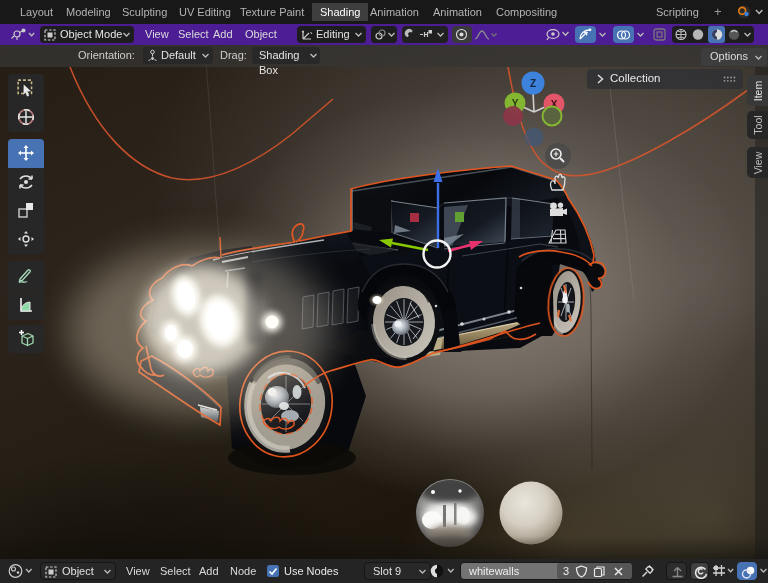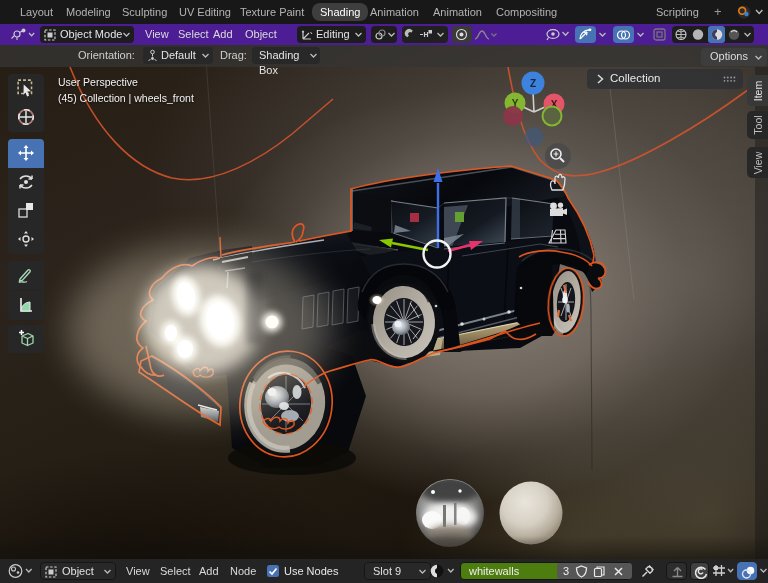--- a/index.html
+++ b/index.html
@@ -1,21 +1,21 @@
 <!DOCTYPE html>
 <html><head>
 <meta charset="utf-8">
 <style>
 html,body{margin:0;padding:0;background:#111;}
 #app{position:relative;width:768px;height:583px;overflow:hidden;font-family:"Liberation Sans",sans-serif;font-size:11px;color:#ddd;}
 .abs{position:absolute;}
 
 #topbar{position:absolute;left:0;top:0;width:768px;height:24px;background:#181818;}
 #topbar .tab{position:absolute;top:0;height:36px;line-height:24px;color:#b4b4b4;font-size:11px;white-space:nowrap;}
-#topbar .active{background:#3e3e3e;color:#fff;border-radius:8px;top:3px;height:18px;line-height:18px;padding:0 8px;}
+#topbar .active{background:#3e3e3e;color:#fff;border-radius:0;top:3px;height:18px;line-height:18px;padding:0 8px;}
 
 #hdr2{position:absolute;left:0;top:24px;width:768px;height:21px;background:#4c1d95;}
 .chip{position:absolute;background:#1d1d1d;border-radius:4px;color:#e4e4e4;}
 .menu{position:absolute;color:#dadada;font-size:11px;line-height:21px;}
 
 #hdr3{position:absolute;left:0;top:45px;width:768px;height:22px;background:rgba(54,52,50,0.8);}
 
 #vp{position:absolute;left:0;top:45px;width:768px;height:514px;background:
  radial-gradient(ellipse 360px 230px at 130px 565px, rgba(14,9,4,0.9) 0%, rgba(14,9,4,0) 70%),
  radial-gradient(ellipse 340px 260px at 480px 250px, rgba(138,129,120,0.95) 0%, rgba(130,121,112,0.7) 38%, rgba(110,102,94,0.3) 62%, rgba(110,102,94,0) 80%),
@@ -574,21 +574,21 @@
       <span style="position:absolute;left:8px;top:1px;line-height:15px">Slot 9</span>
       <svg class="abs" style="left:53px;top:6px" width="9" height="6" viewBox="0 0 9 6">
           <path d="M1.5 1 l3 3 3-3" stroke="#bbb" stroke-width="1.3" fill="none"></path>
         </svg>
     </div>
     <svg class="abs" style="left:429px;top:4px" width="28" height="16" viewBox="0 0 28 16">
       <circle cx="8" cy="8" r="6.3" fill="#111"></circle>
       <path d="M8 1.7 A6.3 6.3 0 0 0 8 14.3 L8 11 A3.2 3.2 0 0 1 8 5 Z" fill="#ddd"></path>
       <path d="M19 6 l2.8 3 2.8-3" stroke="#bbb" stroke-width="1.3" fill="none"></path>
     </svg>
-    <div class="bchip" style="left:460px;top:3px;width:172px;height:18px;background:#4d7c0f">
+    <div class="bchip" style="left:460px;top:3px;width:172px;height:18px;background:#737373">
       <span style="position:absolute;left:8px;top:1px;line-height:15px;color:#efefef">whitewalls</span>
       <div class="abs" style="left:96px;top:0px;width:75px;height:16px;background:#565656;border-radius:3px">
         <span style="position:absolute;left:6px;top:0px;line-height:16px;color:#f0f0f0">3</span>
         <svg class="abs" style="left:18px;top:2px" width="13" height="13" viewBox="0 0 13 13">
           <path d="M6.5 1 L11.5 3 C11.5 8 9.5 10.8 6.5 12 C3.5 10.8 1.5 8 1.5 3 Z" fill="none" stroke="#e8e8e8" stroke-width="1.3"></path>
         </svg>
         <svg class="abs" style="left:36px;top:2px" width="13" height="13" viewBox="0 0 13 13">
           <rect x="1.5" y="3.5" width="7" height="8" rx="1" fill="none" stroke="#e8e8e8" stroke-width="1.2"></rect>
           <path d="M4 3.5 L4 2 L11 2 L11 10 L8.5 10" fill="none" stroke="#e8e8e8" stroke-width="1.2"></path>
         </svg>
@@ -620,21 +620,20 @@
     <div class="bchip" style="left:737px;top:3px;width:20px;height:18px;background:#4772b3;border-color:#4772b3">
       <svg class="abs" style="left:2.5px;top:2.5px" width="15" height="13" viewBox="0 0 15 13">
         <circle cx="9.5" cy="4.5" r="3.8" fill="#fff"></circle>
         <circle cx="5.5" cy="8" r="4" fill="none" stroke="#dfe6f2" stroke-width="1.4"></circle>
       </svg>
     </div>
     <svg class="abs" style="left:759px;top:9px" width="9" height="6" viewBox="0 0 9 6">
         <path d="M1.5 1 l3 3 3-3" stroke="#bbb" stroke-width="1.3" fill="none"></path>
       </svg>
   </div>
-  <div id="vptext">User Perspective<br>(45) Collection | wheels_front</div>
   <div id="tpanel">
     <svg class="abs" style="left:9px;top:5px" width="8" height="10" viewBox="0 0 8 10">
         <path d="M2 1 L6.5 5 L2 9" stroke="#ddd" stroke-width="1.5" fill="none"></path>
       </svg>
     <span class="abs" style="left:23px;top:3px;font-size:11.5px">Collection</span>
     <svg class="abs" style="left:136px;top:7px" width="13" height="7" viewBox="0 0 13 7">
       <g fill="#9a9a9a">
           <circle cx="1.5" cy="1.5" r="0.9"></circle>
           <circle cx="4.8" cy="1.5" r="0.9"></circle>
           <circle cx="8.1" cy="1.5" r="0.9"></circle>

